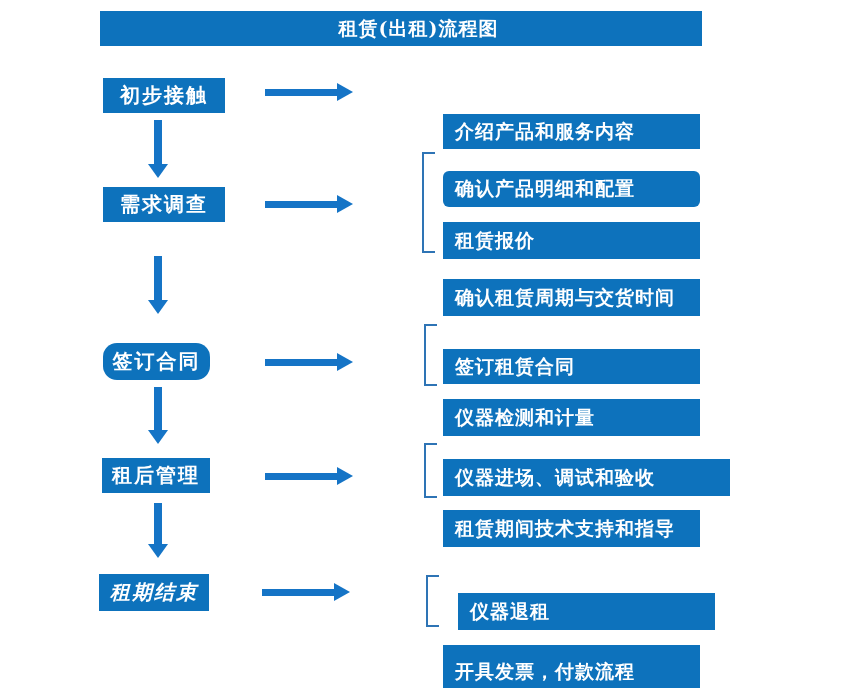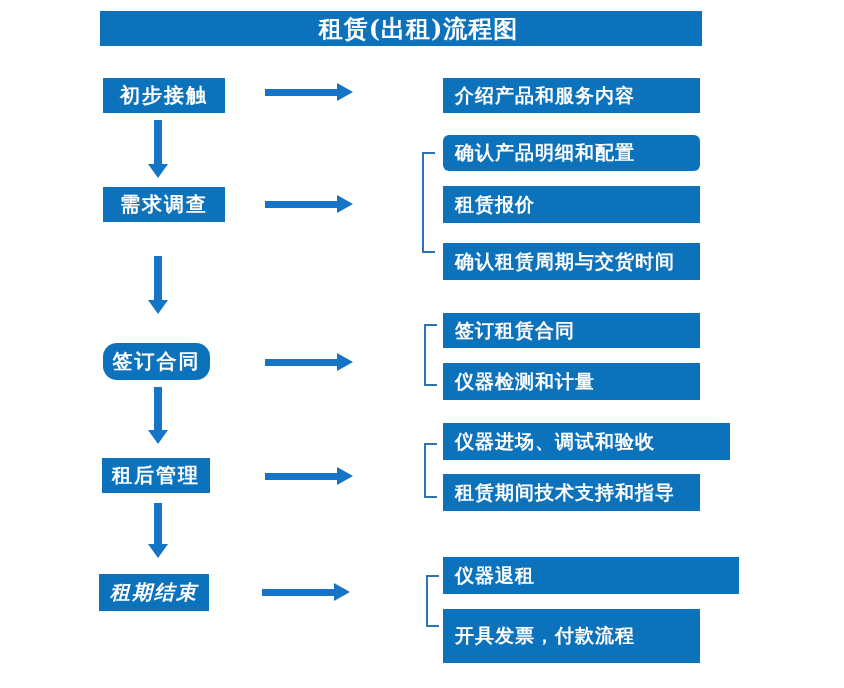--- a/index.html
+++ b/index.html
@@ -22,34 +22,35 @@
     background: var(--box-blue);
     color: #ffffff;
     font-weight: bold;
     display: flex;
     align-items: center;
     white-space: nowrap;
     overflow: hidden;
   }
   .titlebar {
     justify-content: center;
-    font-size: 24px;
+    font-size: 19px;
     letter-spacing: 1px;
     padding-left: 35px;
   }
   .stagebox {
     justify-content: center;
     font-size: 20px;
     letter-spacing: 2px;
   }
   .detailbox {
     justify-content: flex-start;
     padding-left: 12px;
     font-size: 19px;
     letter-spacing: 1px;
+    margin-top: 36px;
   }
   
   .harrow {
     position: absolute;
     display: flex;
     align-items: center;
     height: 18px;
   }
   .harrow .shaft {
     width: 72px;
@@ -150,16 +151,16 @@
   <div class="bluebox detailbox" style="left:443px; top:135px; width:257px; height:36px;border-radius:6px;">确认产品明细和配置</div>
   <div class="bluebox detailbox" style="left:443px; top:186px; width:257px; height:37px;">租赁报价</div>
   <div class="bluebox detailbox" style="left:443px; top:243px; width:257px; height:37px;">确认租赁周期与交货时间</div>
 
   <div class="bluebox detailbox" style="left:443px; top:313px; width:257px; height:35px;">签订租赁合同</div>
   <div class="bluebox detailbox" style="left:443px; top:363px; width:257px; height:37px;">仪器检测和计量</div>
 
   <div class="bluebox detailbox" style="left:443px; top:423px; width:287px; height:37px;">仪器进场、调试和验收</div>
   <div class="bluebox detailbox" style="left:443px; top:474px; width:257px; height:37px;">租赁期间技术支持和指导</div>
 
-  <div class="bluebox detailbox" style="left:443px; top:557px; width:296px; height:37px;">仪器退租</div>
+  <div class="bluebox detailbox" style="left:458px; top:557px; width:257px; height:37px;">仪器退租</div>
   <div class="bluebox detailbox" style="left:443px; top:609px; width:257px; height:54px;">开具发票，付款流程</div>
 
 </div>
 
 </body></html>

